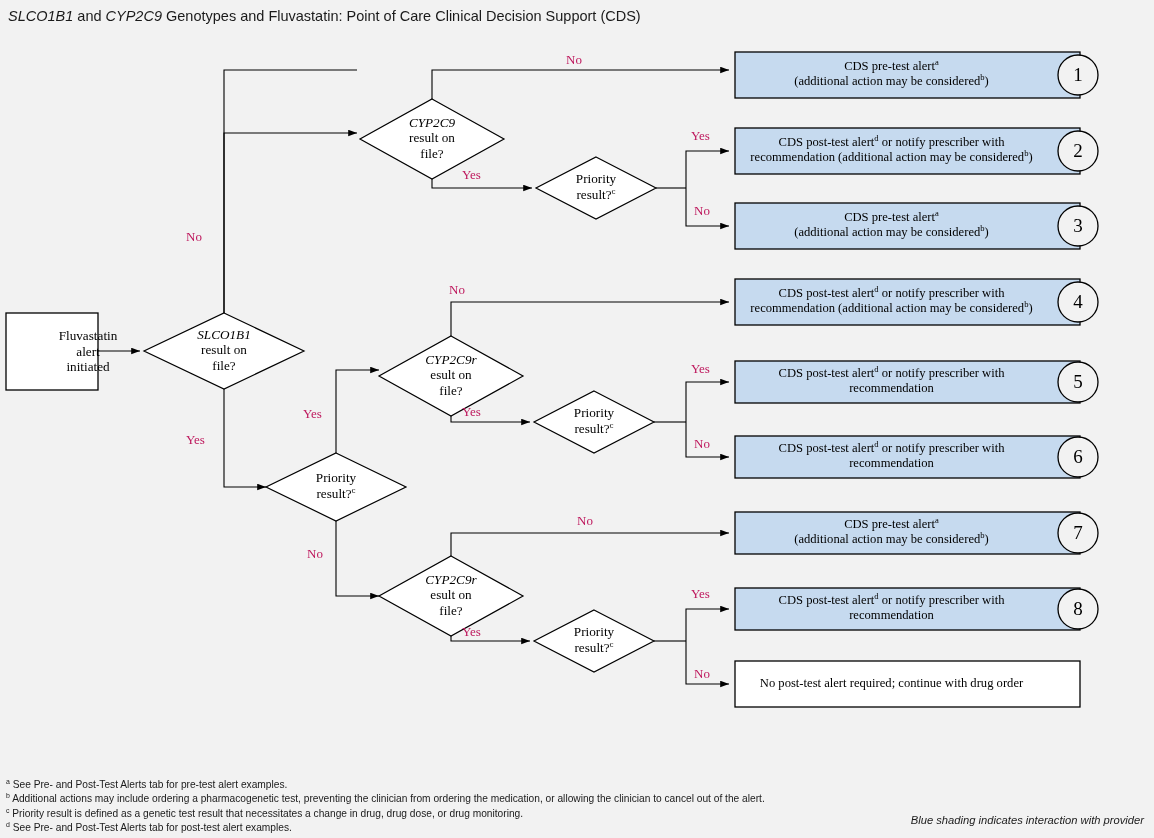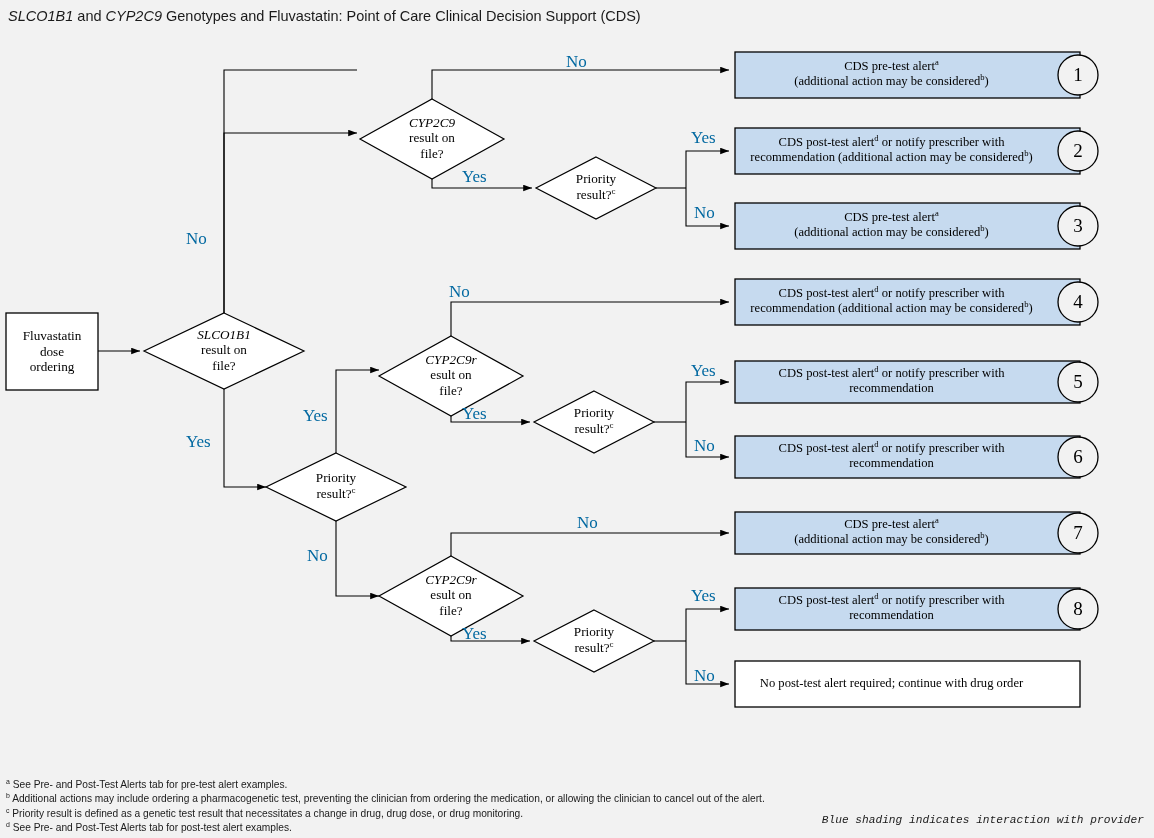--- a/index.html
+++ b/index.html
@@ -45,51 +45,52 @@
 
   .alert-text {
     font-size: 12.6px;
   }
   .diamond-text {
     font-size: 13.2px;
   }
   .diamond-text .it { font-style: italic; }
   .start-text {
     font-size: 13.2px;
+    padding-left: 36px;
   }
   .circle-num {
     font-family: "Liberation Serif", serif;
     font-size: 19px;
     text-align: center;
     color: #000;
   }
   .edge-label {
     position: absolute;
     font-family: "Liberation Serif", serif;
-    font-size: 17px;
-    color: #0369a1;
+    font-size: 13px;
+    color: #be185d;
     white-space: nowrap;
   }
   sup { font-size: 0.68em; vertical-align: super; line-height: 0; }
 
   #footnotes {
     position: absolute;
     left: 6px;
     top: 778px;
     font-family: "Liberation Sans", sans-serif;
     font-size: 10.2px;
     line-height: 1.42;
     color: #1a1a1a;
   }
   #footnotes b { font-weight: normal; }
   #legend-note {
     position: absolute;
     right: 10px;
     top: 814px;
-    font-family: Liberation Mono, monospace;
+    font-family: Liberation Sans, sans-serif;
     font-style: italic;
     font-size: 11.2px;
     color: #1a1a1a;
     white-space: nowrap;
   }
 </style>
 </head>
 <body>
 
 <div id="title"><span class="it">SLCO1B1</span><span> and </span><span class="it">CYP2C9</span><span> Genotypes and Fluvastatin: Point of Care Clinical Decision Support (CDS)</span></div>
@@ -168,22 +169,22 @@
       <circle cx="1078" cy="533" r="20" fill="#f2f2f2" stroke="#000000" stroke-width="1.3"></circle>
       <rect x="735" y="588" width="345" height="42" fill="#c6daef" stroke="#000000" stroke-width="1.3"></rect>
       <circle cx="1078" cy="609" r="20" fill="#f2f2f2" stroke="#000000" stroke-width="1.3"></circle>
       <rect x="735" y="661" width="345" height="46" fill="#ffffff" stroke="#000000" stroke-width="1.3"></rect>
     </g>
 </svg>
 
 <div id="text-layer">
     <div class="node-text start-text" style="left: 6px; top: 328.1px; width: 92px;">
       <div>Fluvastatin</div>
-      <div>dose</div>
-      <div>ordering</div>
+      <div>alert</div>
+      <div>initiated</div>
     </div>
     <div class="node-text diamond-text" style="left: 158px; width: 132px; top: 326.6px;">
       <div><span class="it">SLCO1B1</span></div>
       <div>result on</div>
       <div>file?</div>
     </div>
     <div class="node-text diamond-text" style="left: 372.6px; width: 118.8px; top: 114.6px;">
       <div><span class="it">CYP2C9</span></div>
       <div>result on</div>
       <div>file?</div>

